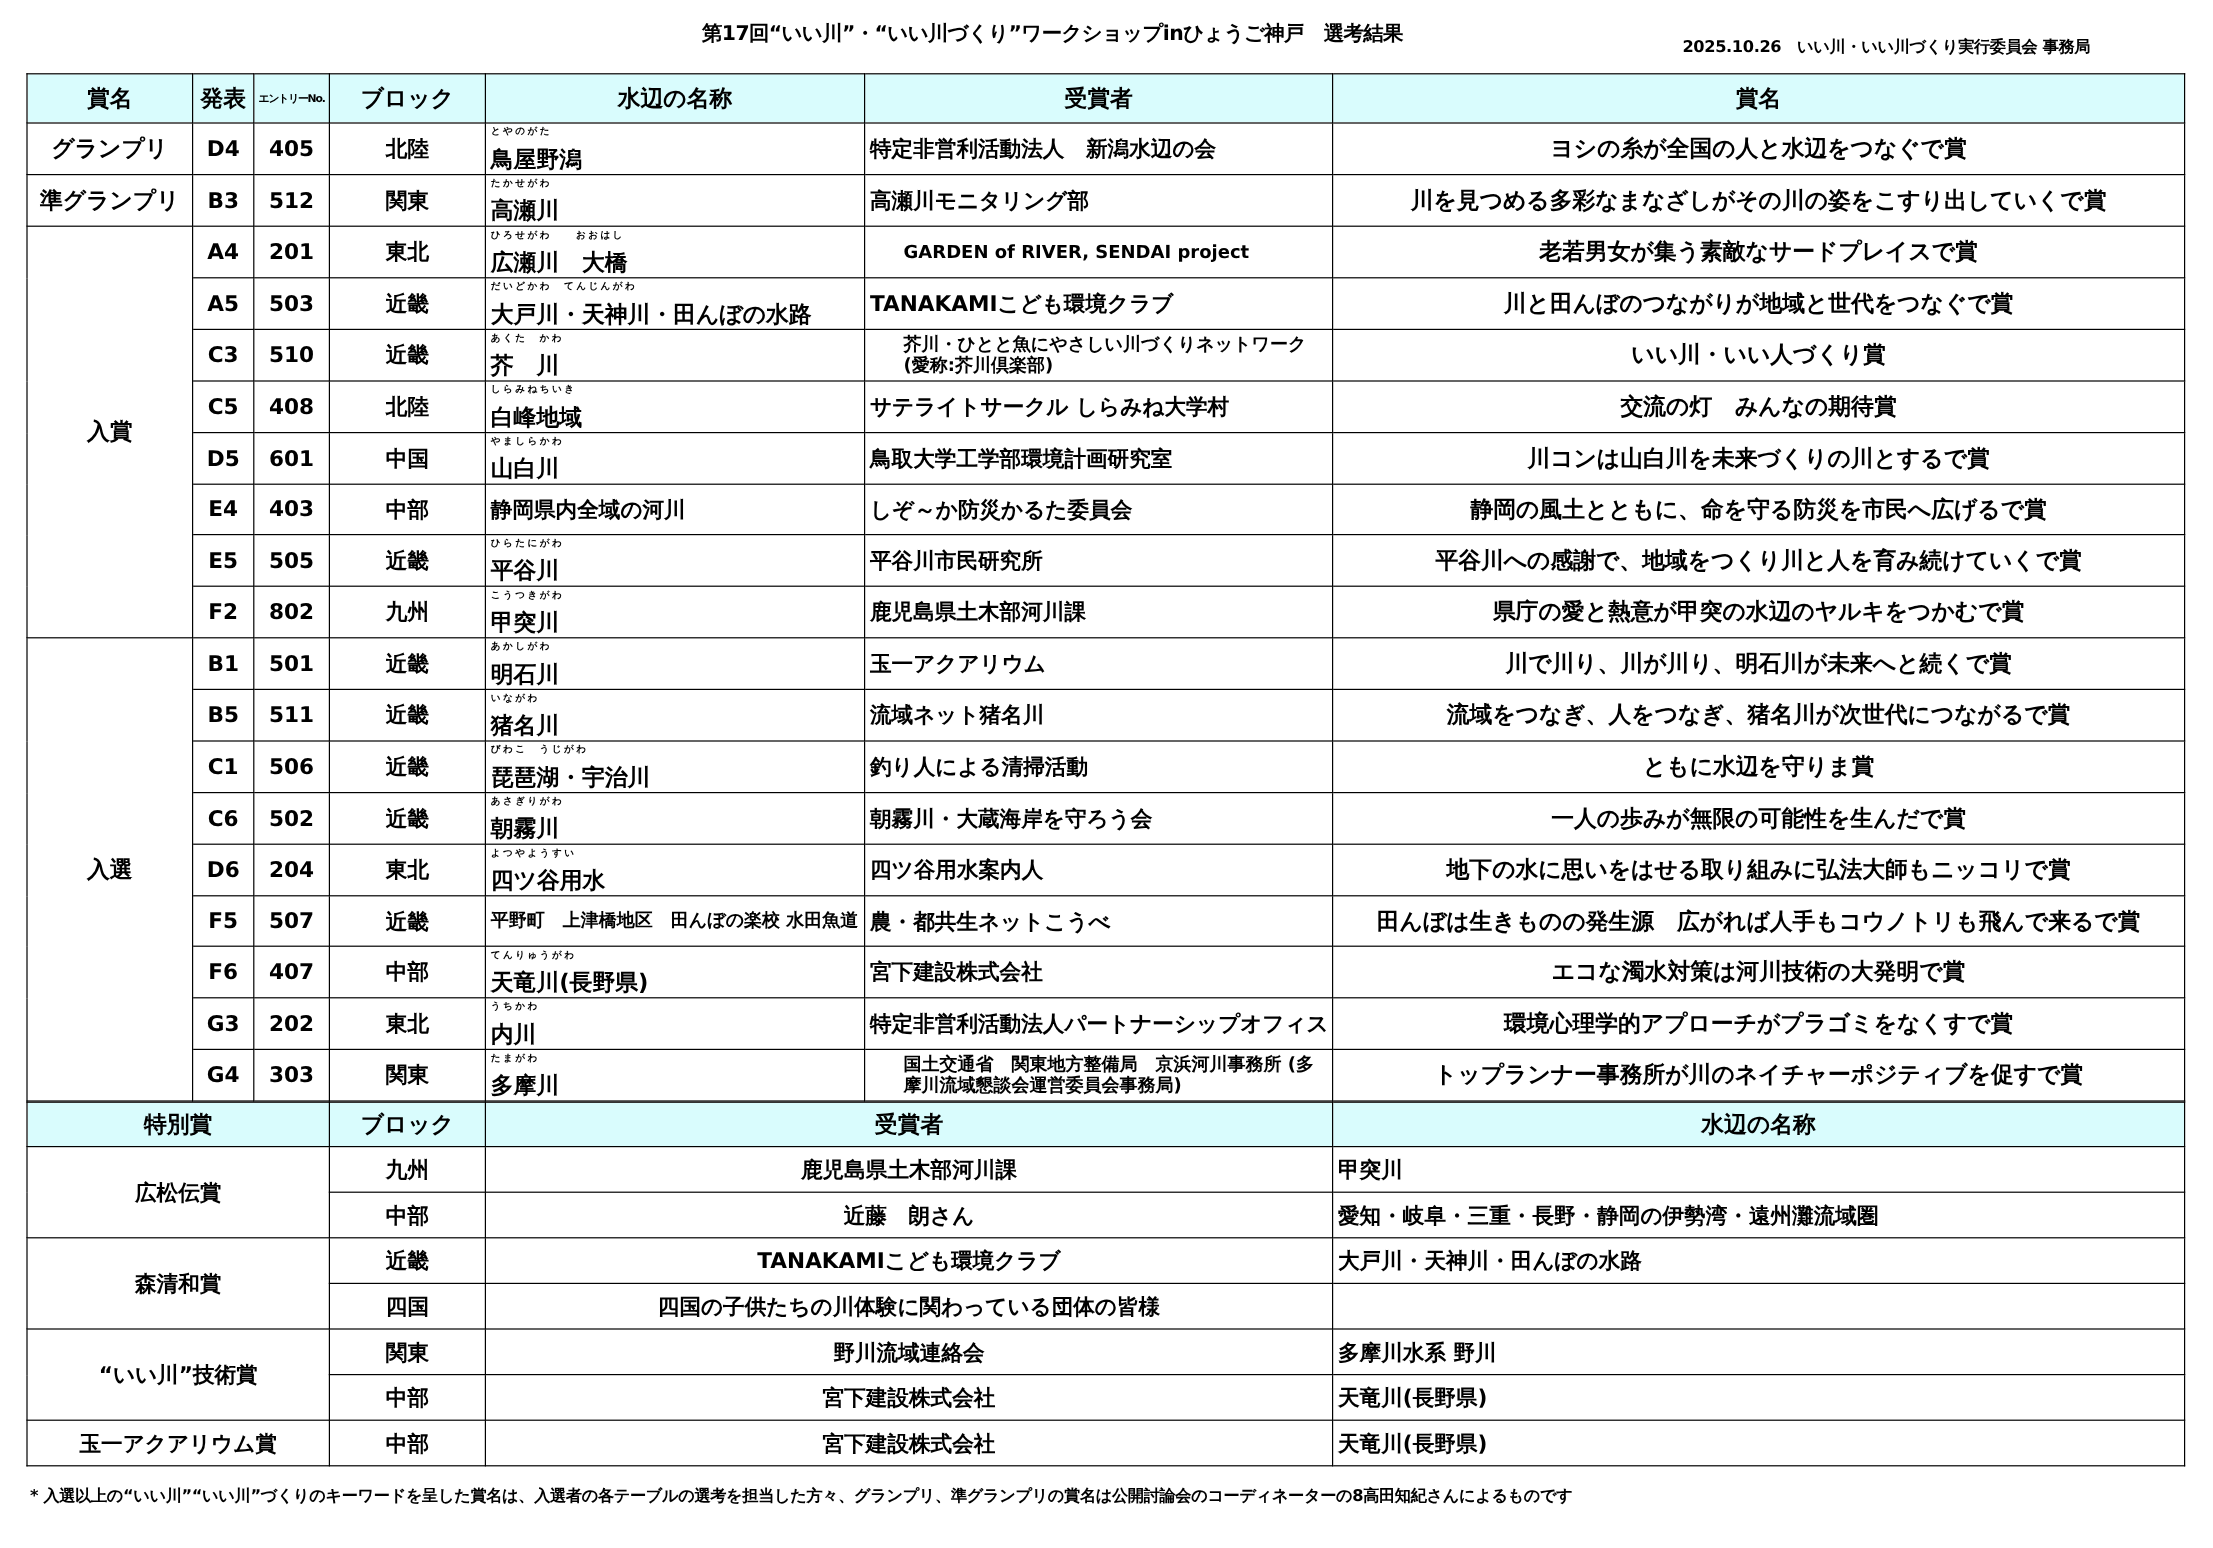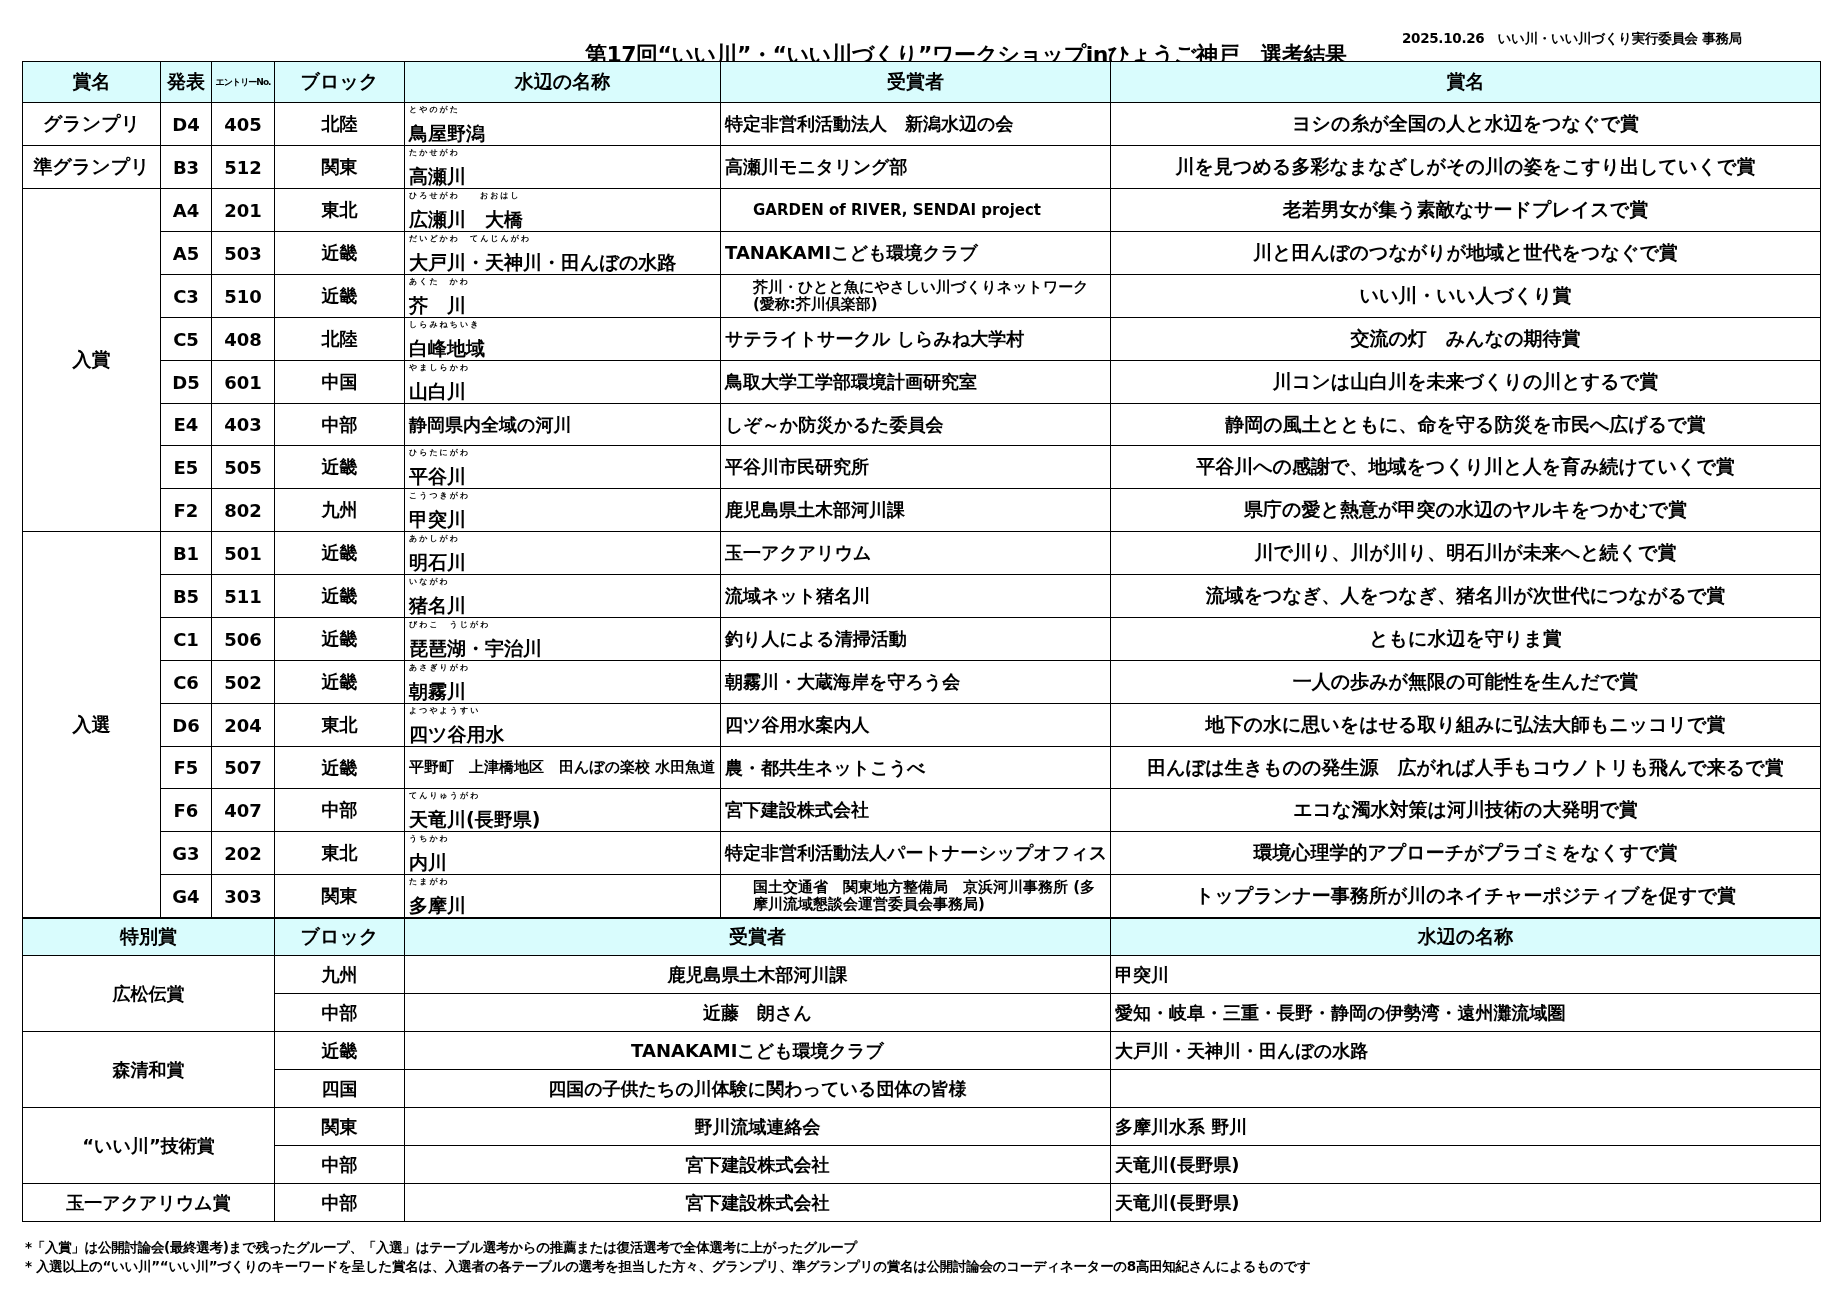--- a/index.html
+++ b/index.html
@@ -1,18 +1,18 @@
 <!DOCTYPE html>
 <html><head>
 <meta charset="utf-8">
 <style>
   html, body { margin:0; padding:0; background:#ffffff; }
   body { width:1844px; height:1290px; position:relative; overflow:hidden;
          font-family:"DejaVu Sans", "Liberation Sans", sans-serif; color:#000; }
-  .title { position:absolute; left:585px; top:40px; font-size:22px; font-weight:bold; letter-spacing:-0.5px; }
+  .title { position:absolute; left:585px; top:16px; font-size:17px; font-weight:bold; letter-spacing:-0.5px; }
   .issuer { position:absolute; left:1402px; top:30px; font-size:13.5px; font-weight:bold; letter-spacing:-0.3px; }
   table { position:absolute; border-collapse:collapse; table-layout:fixed; }
   td, th { border:1.5px solid #000; padding:0 4px; overflow:hidden; white-space:nowrap; }
   #main { left:22px; top:61px; width:1798px;border-radius:12px; }
   #main th { background:#d9fcfd; height:40px; font-size:19px; font-weight:bold; text-align:center; }
   #main th.entry { font-size:9px; letter-spacing:-1px; padding:0; }
   #main td { height:41px; font-size:18px; font-weight:bold; }
   #main td.c { text-align:center; }
   #main td.award { text-align:center; font-size:19px; }
   #main td.group { text-align:center; font-size:19px; }
@@ -266,15 +266,14 @@
       <tr>
         <td class="c" rowspan="1">玉一アクアリウム賞</td>
         <td class="c">中部</td>
         <td class="c">宮下建設株式会社</td>
         <td>天竜川(長野県)</td>
       </tr>
     </tbody>
 </table>
 
 <div class="notes">
-  <div>*「入賞」は公開討論会(最終選考)まで残ったグループ、「入選」はテーブル選考からの推薦または復活選考で全体選考に上がったグループ</div>
   <div>* 入選以上の“いい川”“いい川”づくりのキーワードを呈した賞名は、入選者の各テーブルの選考を担当した方々、グランプリ、準グランプリの賞名は公開討論会のコーディネーターの8高田知紀さんによるものです</div>
 </div>
 
 </body></html>

